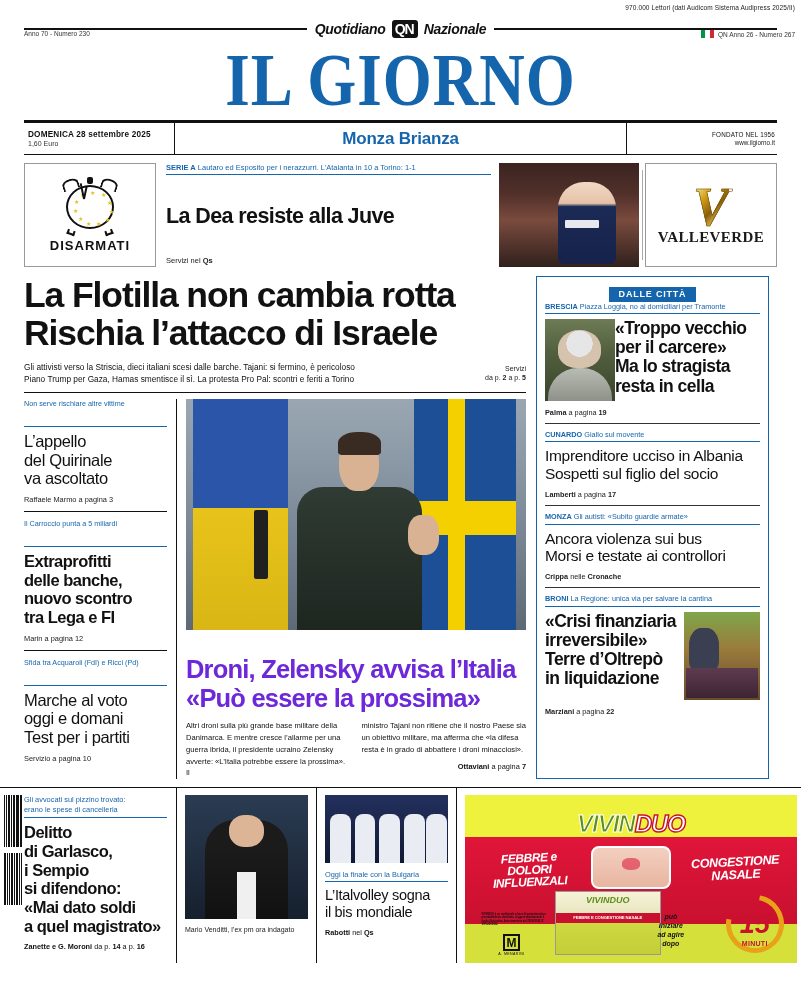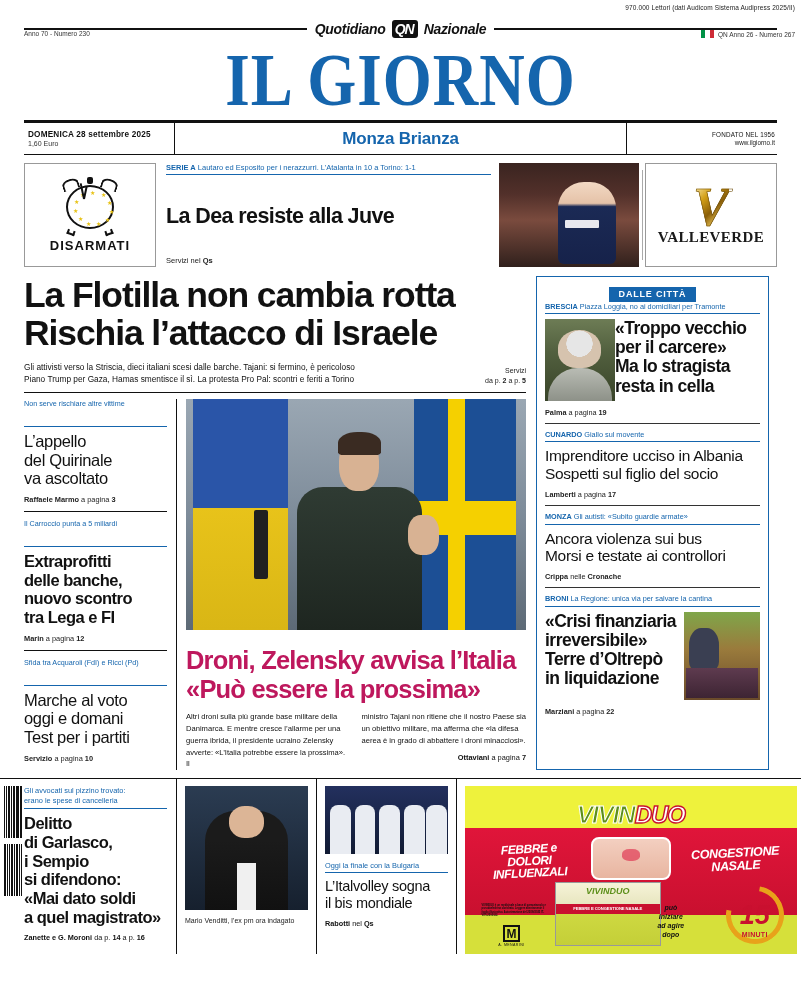--- a/index.html
+++ b/index.html
@@ -25,21 +25,21 @@
   .qnrule { flex: 1; height: 2px; background: #111; }
   .qn-words {
     display: flex; align-items: center; gap: 6px; white-space: nowrap;
   }
   .qn-word {
     font-size: 14px; font-weight: bold; font-style: italic; color: #111;
     letter-spacing: -.3px;
   }
   .qn-logo {
     display: inline-block; background: #111; color: #fff;
-    font-size: 14px; font-weight: bold; font-style: italic;
+    font-size: 14px; font-weight: bold; 
     padding: 1px 4px 1px 3px; border-radius: 3px; letter-spacing: -1px;
   }
   .annorow {
     position: absolute; left: 0; right: 0; top: 30px; height: 14px;
   }
   .anno-left {
     position: absolute; left: 24px; top: 0; font-size: 6.5px; color: #333;
   }
   .anno-right {
     position: absolute; right: 6px; top: 0; font-size: 6.5px; color: #333;
@@ -180,21 +180,21 @@
   
   .body-wrap { display: flex; margin: 9px 24px 0 24px; }
   .col-main { width: 512px; flex: none; padding-right: 10px; }
   .col-side { width: 233px; flex: none; border: 1.5px solid #1565ad; padding: 6px 8px 6px 8px; }
 
   
   .mainhead h1 {
     font-size: 35.5px; font-weight: bold; line-height: 1.07; letter-spacing: -1.1px;
     color: #111;
   }
-  .standfirst { display: flex; align-items: flex-end; margin-top: 9px; gap: 18px; }
+  .standfirst { display: flex; align-items: center; margin-top: 9px; gap: 18px; }
   .standfirst .text { flex: 1; font-size: 8.3px; line-height: 1.45; color: #111; }
   .standfirst .servizi2 {
     width: 54px; flex: none; text-align: right; font-size: 7px; color: #222; line-height: 1.35;
     padding-top: 1px;
   }
   .standfirst .servizi2 b { font-weight: bold; }
   .rule-mid { height: 1.2px; background: #111; margin-top: 7px; }
 
   
   .lower { display: flex; margin-top: 6px; }
@@ -204,21 +204,21 @@
   .lcol .kick {
     font-size: 7.2px; color: #1565ad; border-bottom: 1px solid #1565ad;
     padding-bottom: 18px; display: block; line-height: 1.25;
   }
   .lcol h3 {
     font-size: 16.5px; line-height: 1.13; margin-top: 5px; letter-spacing: -.35px;
     font-weight: normal; color: #111;
   }
   .lcol h3.bold { font-weight: bold; letter-spacing: -.5px; }
   .lcol .byline { font-size: 7.4px; margin-top: 7px; color: #222; }
-  .lcol .byline b { font-weight: bold; }
+  .lcol .byline b { font-weight: normal; }
 
   .ccol { flex: 1; border-left: 1px solid #111; padding-left: 9px; }
   .photo-main {
     width: 100%; height: 231px; position: relative; overflow: hidden; background: #1d2a3a;
   }
   .photo-main .wall {
     position: absolute; inset: 0;
     background: linear-gradient(180deg,#9aa7b3 0%,#7f8d9b 48%,#5d6a76 100%);
   }
   .photo-main .flag-ua {
@@ -255,21 +255,21 @@
     position: absolute; right: -6%; top: 42%; width: 22%; height: 20%;
     background: #d8b293; border-radius: 40%;
   }
   .photo-main .mic {
     position: absolute; left: 20%; top: 48%; width: 4%; height: 30%;
     background: #202020; border-radius: 2px;
   }
 
   .ccol h2.droni {
     font-size: 25.5px; font-weight: bold; line-height: 1.12; letter-spacing: -.8px;
-    margin-top: 16px; color: #be185d;
+    margin-top: 25px; color: #6d28d9;
   }
   .dual { display: flex; gap: 11px; margin-top: 8px; }
   .dual p { flex: 1; font-size: 7.6px; line-height: 1.55; color: #111; }
   .dual .end { text-align: right; font-size: 7.4px; margin-top: 6px; }
   .dual .end b { font-weight: bold; }
 
   
   .side-tag {
     background: #1565ad; color: #fff; font-size: 9px; font-weight: bold;
     letter-spacing: .8px; padding: 2.5px 10px; display: inline-block; margin: 0 auto;
@@ -634,21 +634,21 @@
             </span>
             <span class="mic"></span>
           </div>
           <h2 class="droni">
             <span>Droni, Zelensky avvisa l’Italia</span><br>
             <span>«Può essere la prossima»</span>
           </h2>
           <div class="dual">
             <p>Altri droni sulla più grande base militare della Danimarca. E mentre cresce l’allarme per una guerra ibrida, il presidente ucraino Zelensky avverte: «L’Italia potrebbe essere la prossima». Il</p>
             <div style="flex:1;">
-              <p>ministro Tajani non ritiene che il nostro Paese sia un obiettivo militare, ma afferma che «la difesa aerea è in grado di abbattere i droni minacciosi».</p>
+              <p>ministro Tajani non ritiene che il nostro Paese sia un obiettivo militare, ma afferma che «la difesa resta è in grado di abbattere i droni minacciosi».</p>
               <div class="end">
                 <b>Ottaviani</b><span> a pagina </span><b>7</b>
               </div>
             </div>
           </div>
         </div>
 
       </div>
     </div>
 

